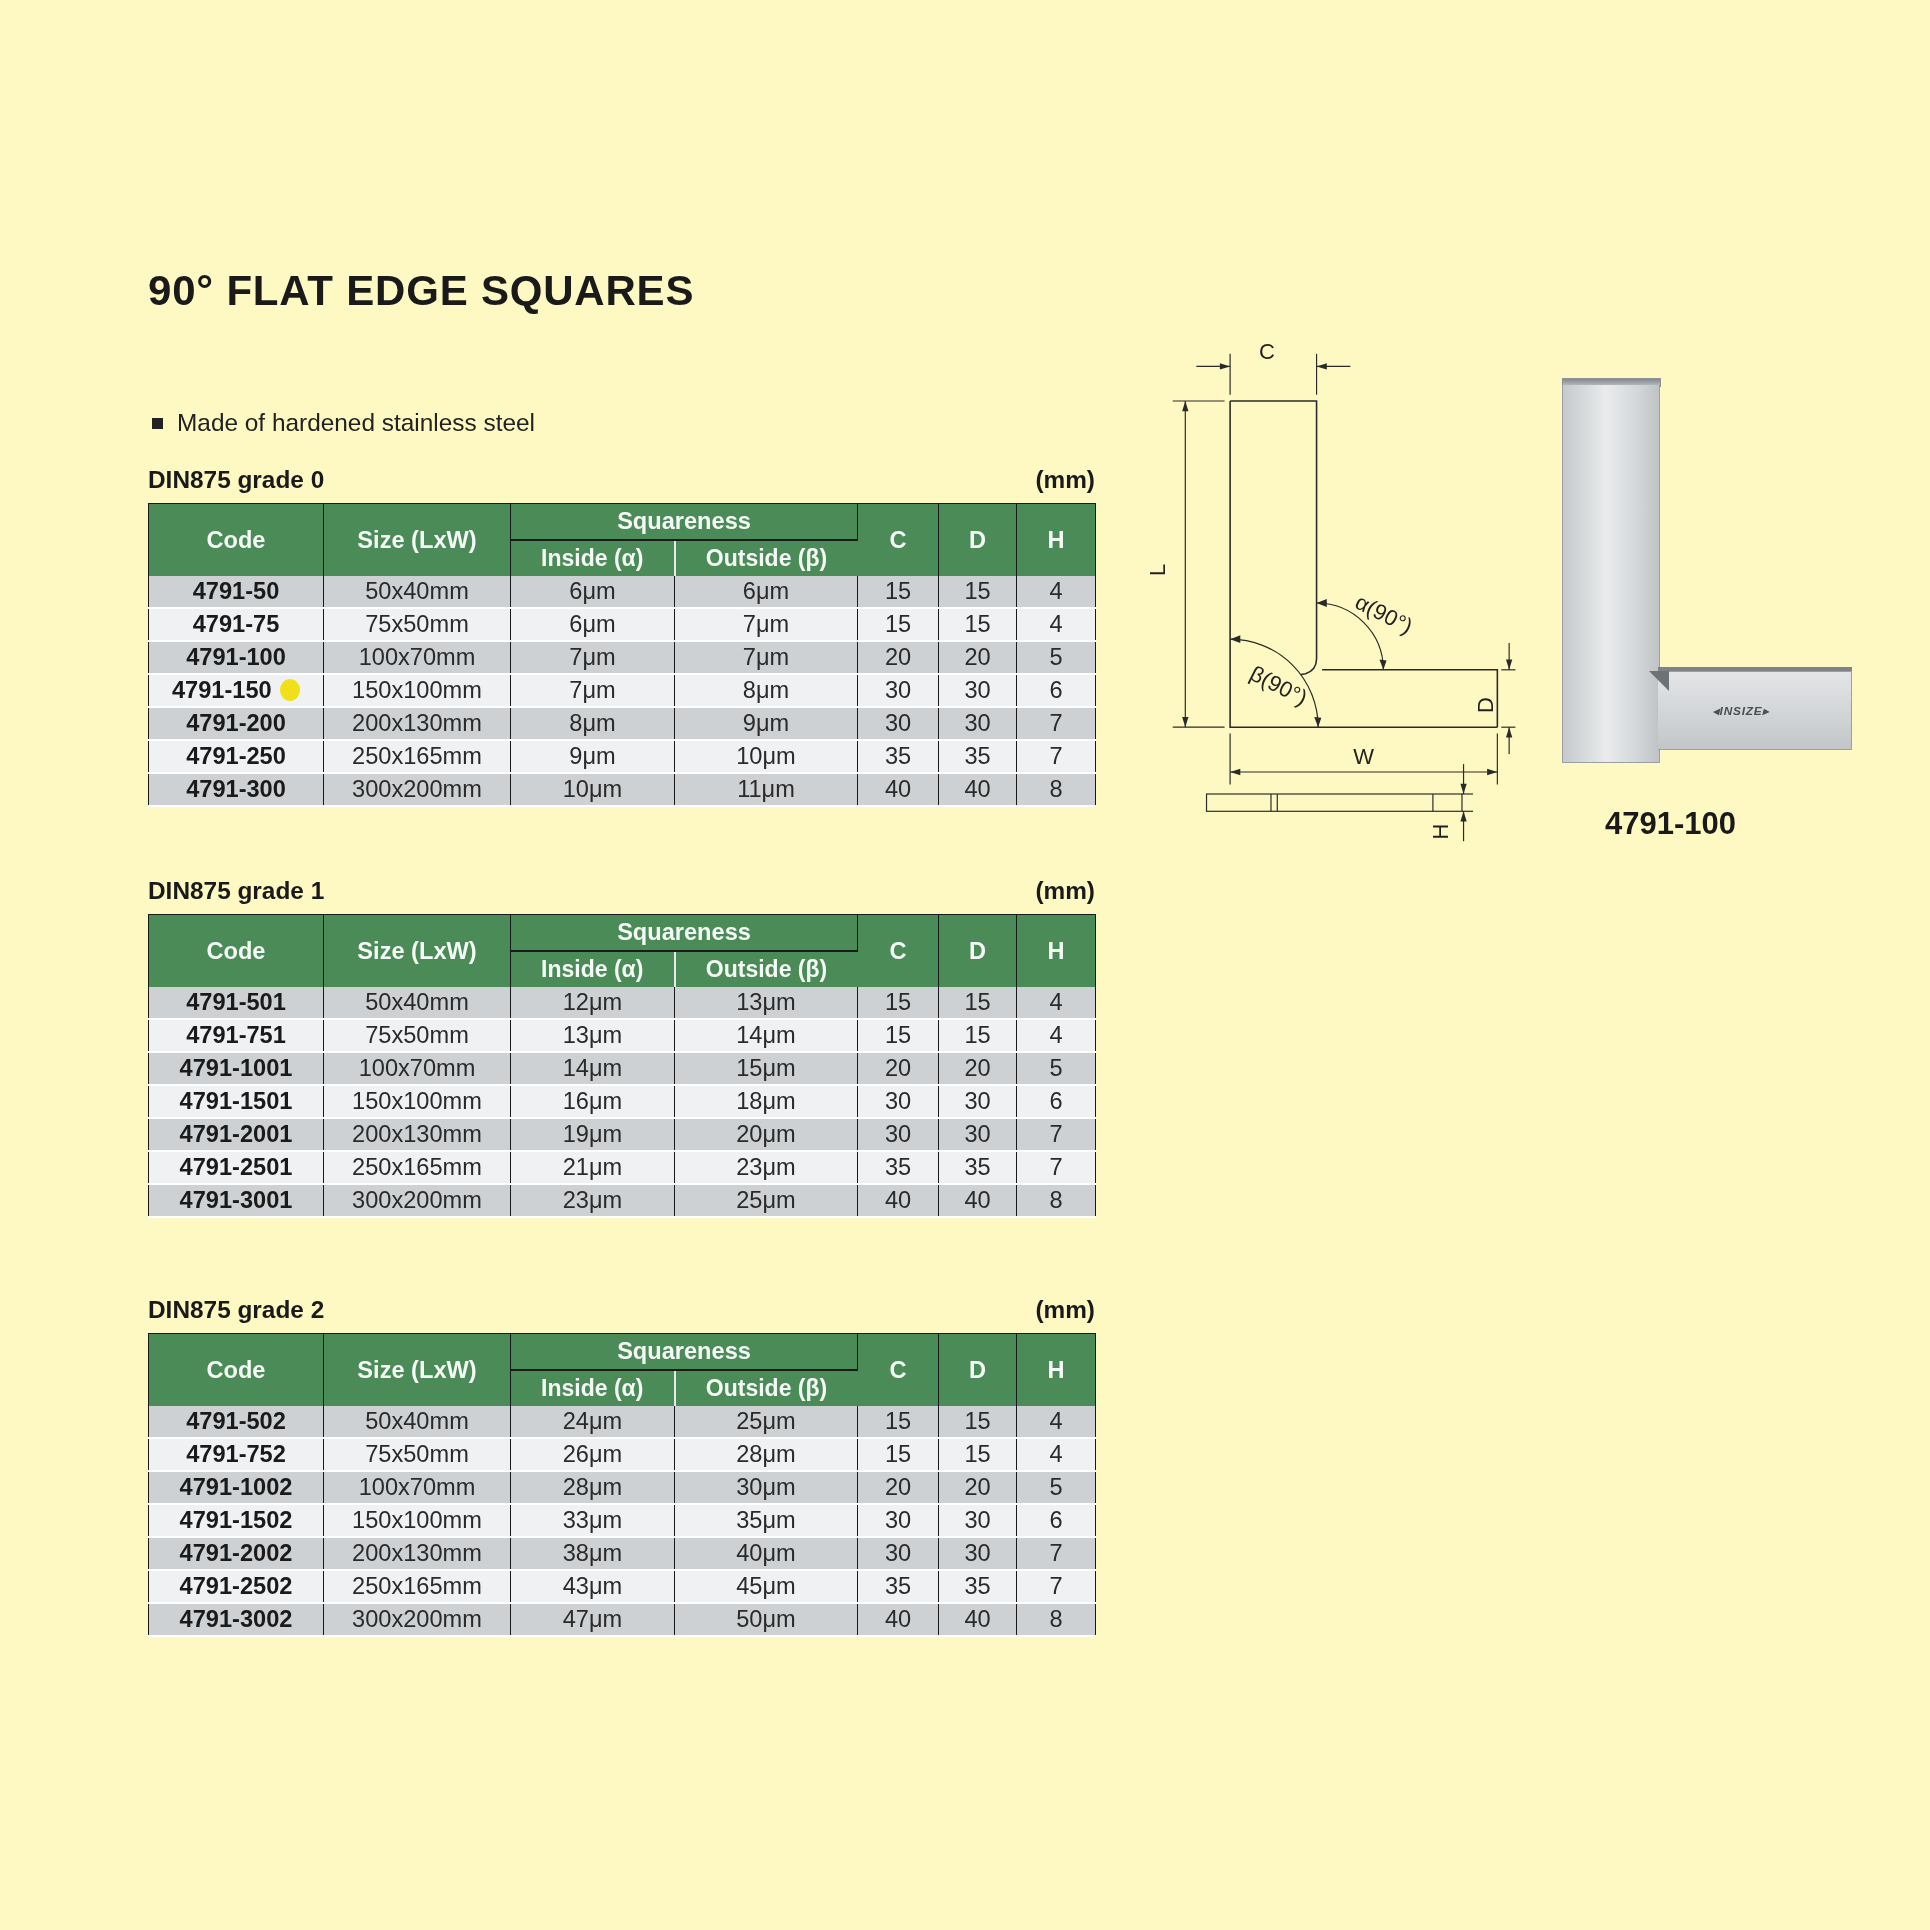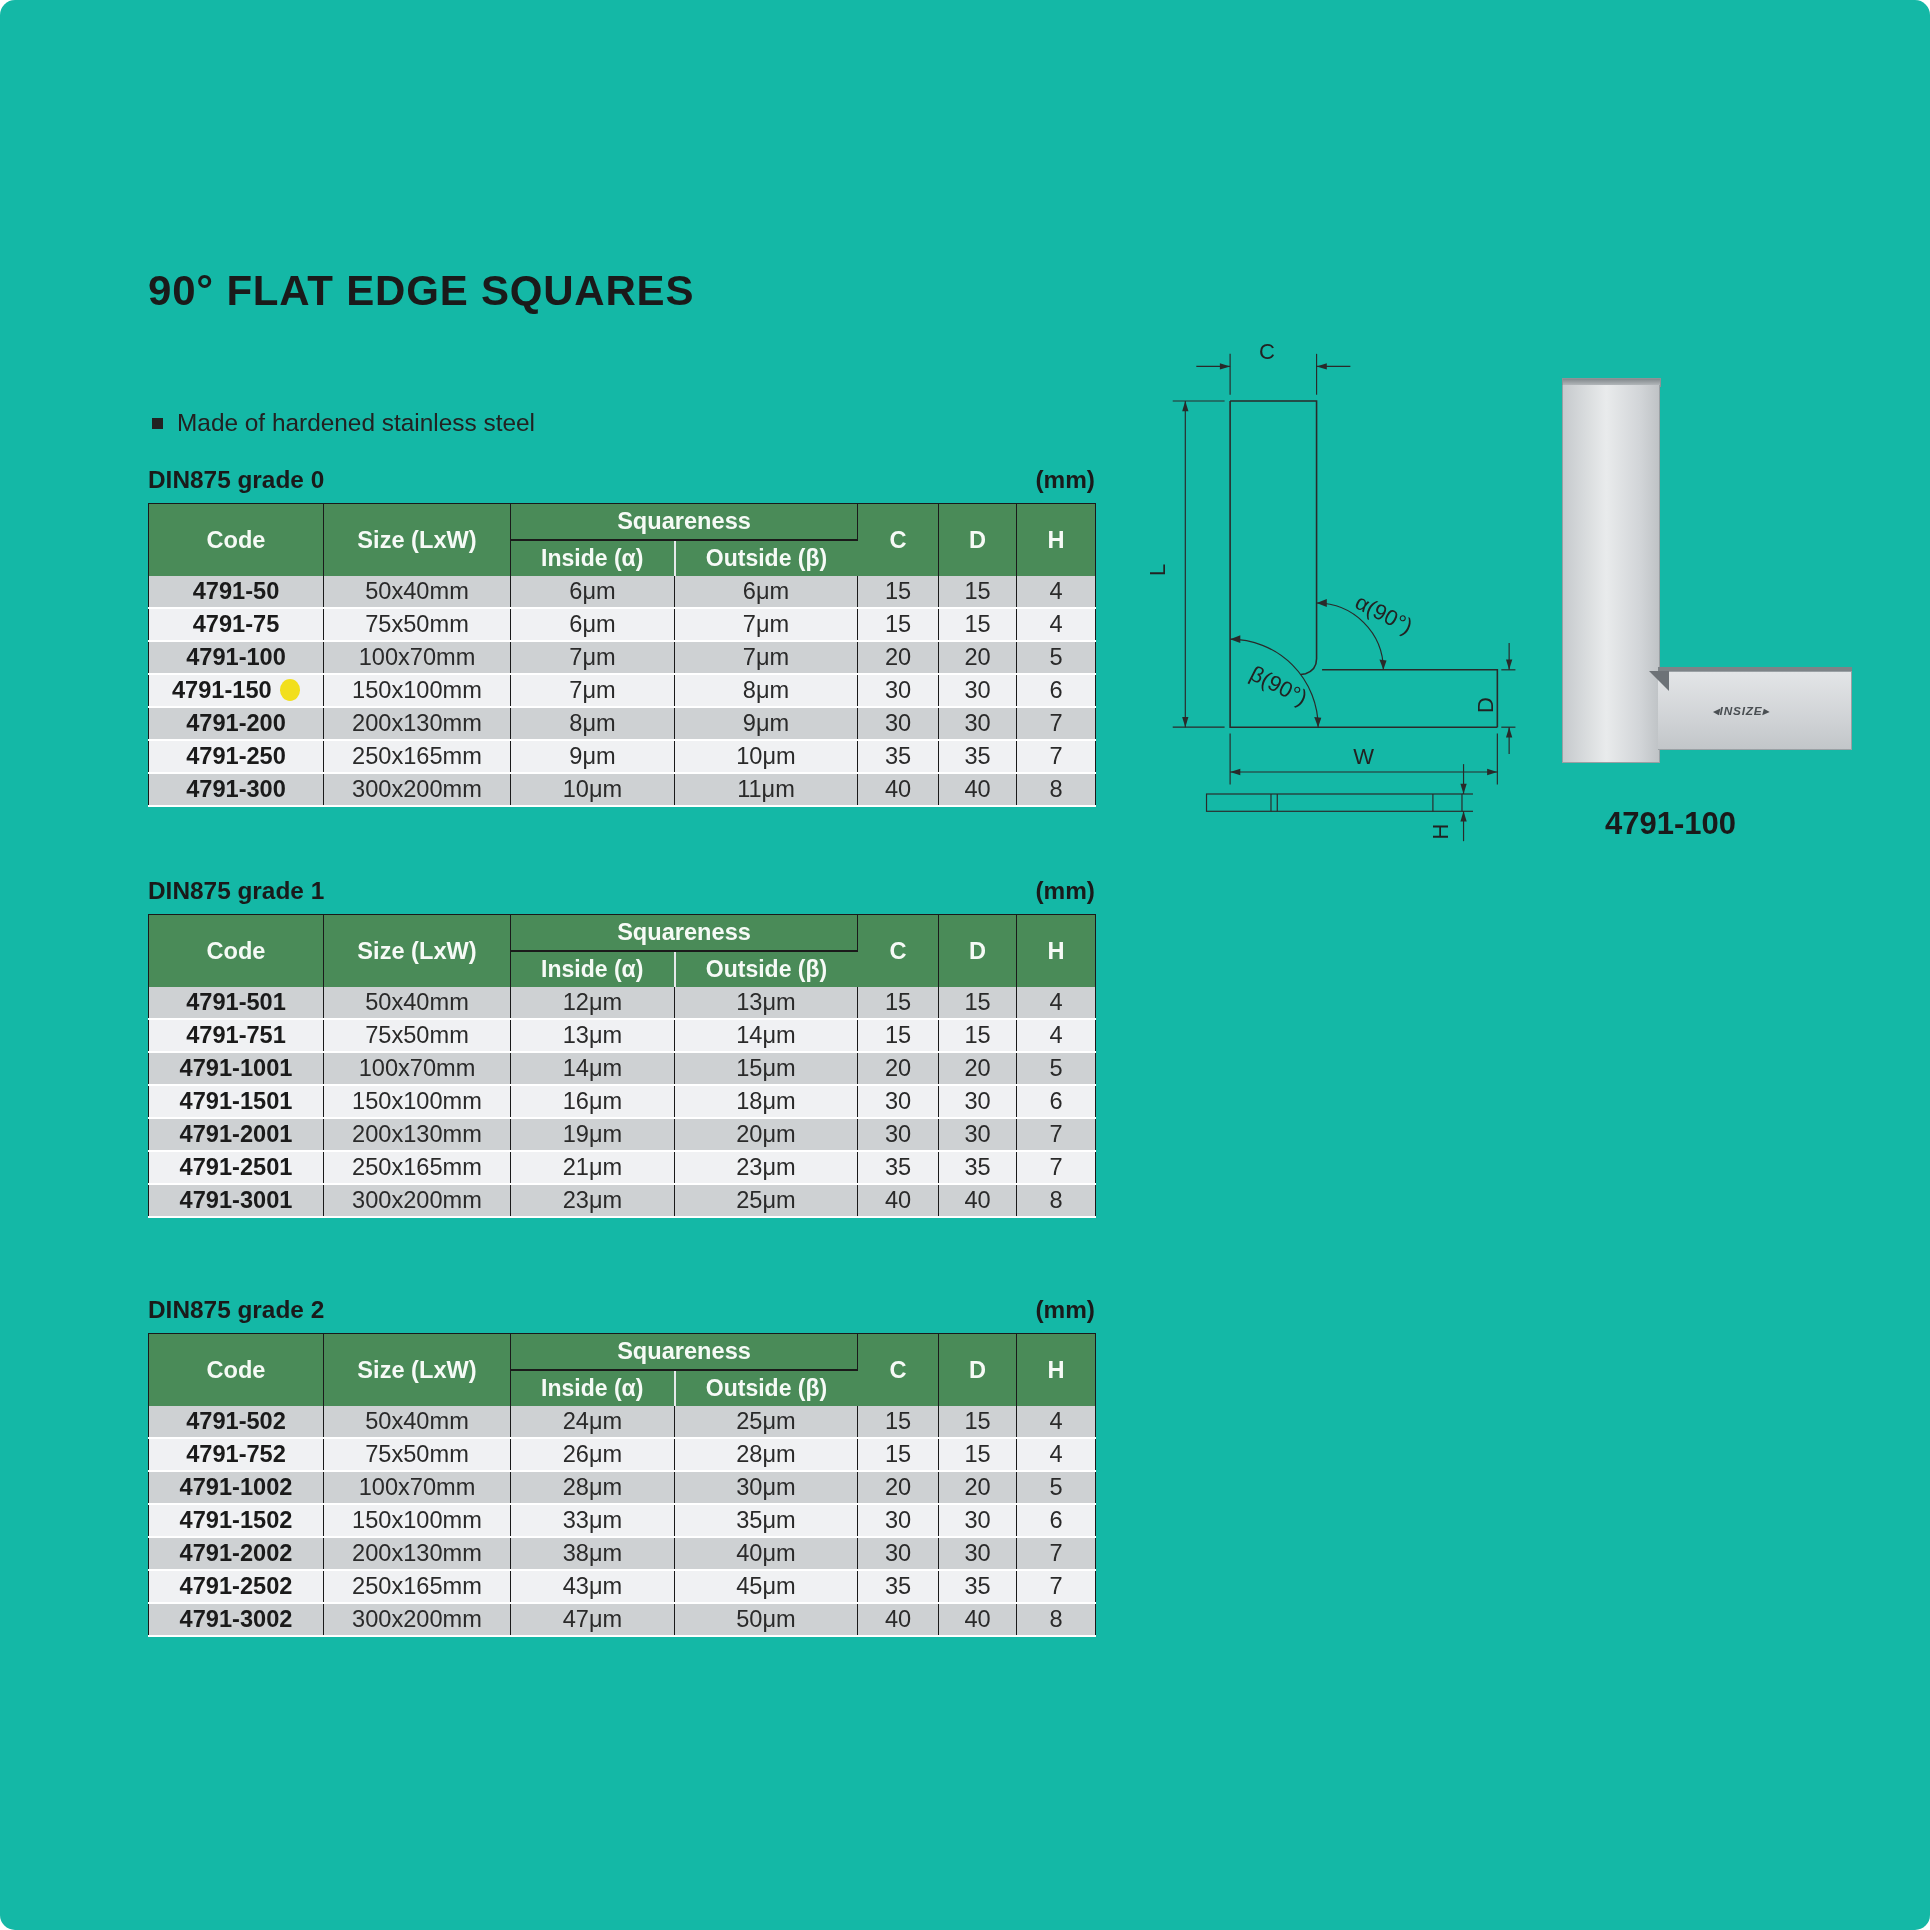--- a/index.html
+++ b/index.html
@@ -1,23 +1,22 @@
 <!DOCTYPE html>
 <html style="font-size:12.6px"><head>
 <meta charset="utf-8">
 <style>
   html,body{margin:0;padding:0;background:#ffffff;}
   .page{
     position:relative;
     width:1930px;height:1930px;
-    background:#14b8a6;
+    background:#fef9c3;
     font-family:"Liberation Sans", sans-serif;
     color:#1c1c1c;
     overflow:hidden;
-    border-radius:15px;
   }
   
   .title{
     position:absolute;left:148px;top:267px;
     font-size:42px;font-weight:bold;letter-spacing:0.8px;color:#1a1a1a;
     margin:0;
   }
   .bullet-line{
     position:absolute;left:152px;top:409px;
     display:flex;align-items:flex-start;gap:14px;

